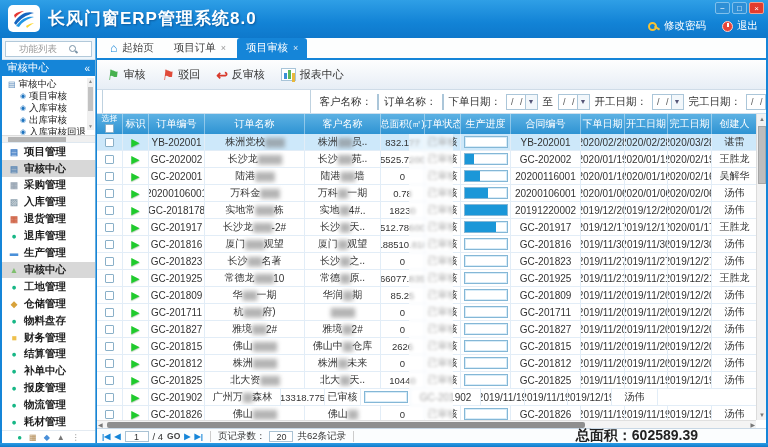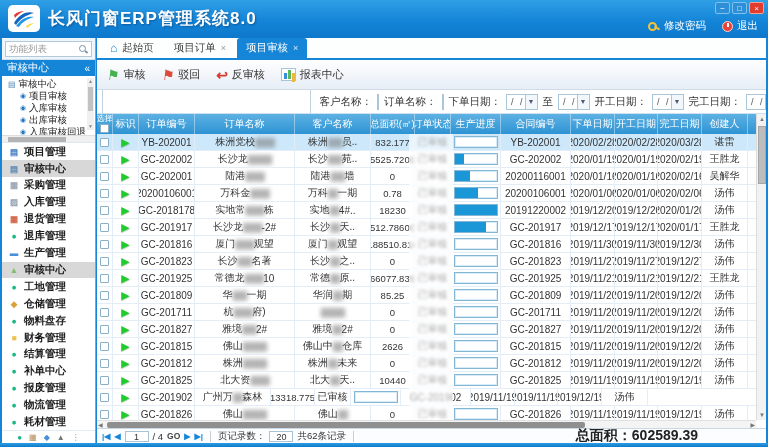--- a/index.html
+++ b/index.html
@@ -26,21 +26,21 @@
   .ic-key{width:12px;height:11px;position:relative;display:inline-block;}
   .ic-key::before{content:"";position:absolute;left:0;top:1px;width:5px;height:5px;border:2px solid #f6c335;border-radius:50%;}
   .ic-key::after{content:"";position:absolute;left:6px;top:6px;width:6px;height:2px;background:#f6c335;transform:rotate(32deg);}
   .ic-power{width:11px;height:11px;border-radius:50%;background:#e8443a;position:relative;display:inline-block;border:1px solid #ffd2cc;}
   .ic-power::after{content:"";position:absolute;left:4px;top:1px;width:1.5px;height:4px;background:#fff;}
   
   .sidebar{position:absolute;left:2px;top:38px;width:94px;bottom:4px;background:#fff;
     border-right:1px solid #6aaedc;display:flex;flex-direction:column;overflow:hidden;}
   .sb-search{height:22px;padding:3px 3px;background:#eef5fb;border-bottom:1px solid #cfe0ee;}
   .sb-searchbox{height:16px;border:1px solid #b2c9da;background:#fff;display:flex;align-items:center;
-    padding:0 3px;font-size:9.5px;color:#999;}
+    padding:0 13px;font-size:9.5px;color:#999;}
   .ic-search{margin-left:auto;width:9px;height:9px;position:relative;display:inline-block;}
   .ic-search::before{content:"";position:absolute;left:0;top:0;width:5px;height:5px;border:1.4px solid #7a93a6;border-radius:50%;}
   .ic-search::after{content:"";position:absolute;left:6px;top:6px;width:3px;height:1.5px;background:#7a93a6;transform:rotate(40deg);}
   .sb-panelhead{height:17px;background:#1585d8;color:#fff;font-size:10.5px;display:flex;
     align-items:center;padding:0 5px;}
   .sb-panelhead .col{margin-left:auto;font-size:10px;}
   .sb-tree{height:61px;position:relative;padding:2px 0 0 4px;overflow:hidden;background:#fff;}
   .tr-row{height:12px;display:flex;align-items:center;gap:3px;font-size:9.5px;color:#222;white-space:nowrap;}
   .tr-root{padding-left:2px;}
   .tr-child{padding-left:14px;}
@@ -90,21 +90,21 @@
   .dcombo{display:flex;height:16px;border:1px solid #abc6d9;background:#fff;width:56px;}
   .dcombo .dtx{flex:1;font-size:9px;color:#555;display:flex;align-items:center;padding-left:4px;letter-spacing:2px;}
   .dcombo .darr{width:12px;border-left:1px solid #abc6d9;font-size:7px;color:#557;display:flex;align-items:center;justify-content:center;background:#f2f7fb;}
   
   .grid{flex:1;position:relative;display:flex;flex-direction:column;overflow:hidden;}
   .ghead{height:20px;display:flex;width:660px;background:linear-gradient(180deg,#5db1e3,#2e93d3);
     color:#fff;font-size:10px;}
   .ghead .cell{border-right:1px solid rgba(255,255,255,.4);}
   .gbody{flex:1;width:660px;overflow:hidden;position:relative;}
   .cell{flex:none;display:flex;align-items:center;justify-content:center;overflow:hidden;white-space:nowrap;}
-  .c0{width:16px}.c1{width:26px}.c2{width:56px}.c3{width:100px}.c4{width:76px}.c5{width:44px;font-size:9.5px}
+  .c0{width:26px}.c1{width:26px}.c2{width:56px}.c3{width:100px}.c4{width:76px}.c5{width:44px;font-size:9.5px}
   .c6{width:36px}.c7{width:50px}.c8{width:70px}.c9{width:44px}.c10{width:43px}.c11{width:44px}.c12{width:46px}
   .row{height:17px;display:flex;font-size:10px;color:#333;border-bottom:1px solid #e2edf7;background:#fff;}
   .row .cell{border-right:1px solid #e2edf7;}
   .row.on{background:#cde8fa;}
   .cb{width:9px;height:9px;border:1px solid #8ab0c8;background:#fff;border-radius:1px;}
   .selhead{flex-direction:column;justify-content:center;gap:1px;font-size:8px;line-height:8px;}
   .garrow{color:#1fcb2d;font-size:11px;line-height:11px;text-shadow:0 1px 1px rgba(0,90,0,.3);}
   .blur{filter:blur(2px);opacity:.55;color:#777;font-size:8px;letter-spacing:-1px;}
   .pbox{width:44px;height:12px;border:1px solid #84b7d6;background:#fff;box-shadow:inset 0 0 0 1px #d8ecf8;}
   .pfill{height:100%;background:#1b97d8;}

